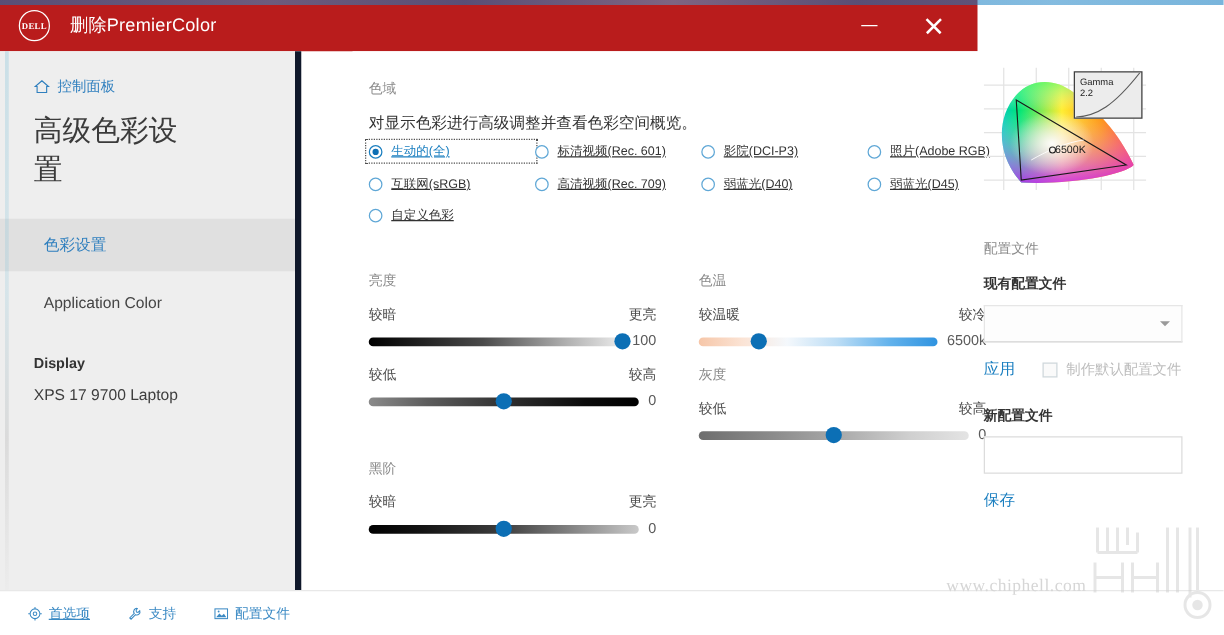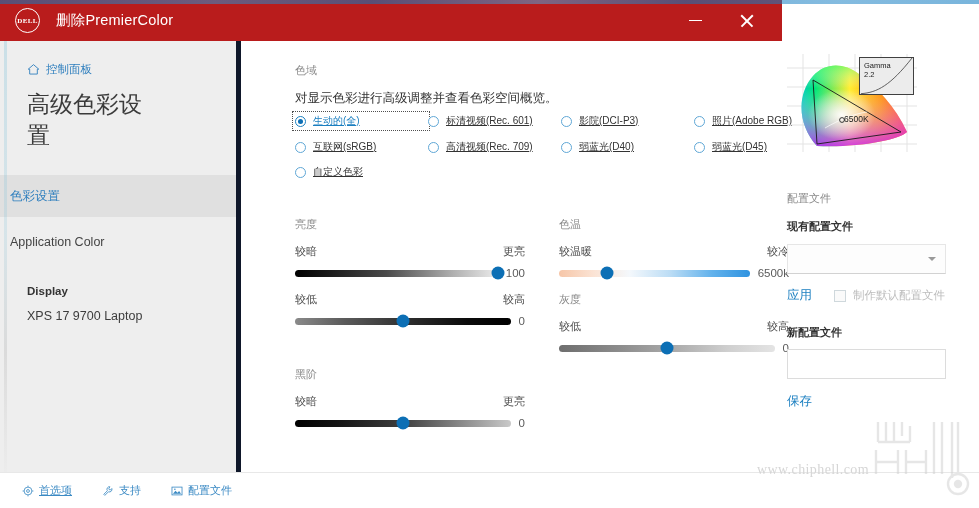--- a/index.html
+++ b/index.html
@@ -65,21 +65,21 @@
     display: flex; align-items: center; gap: 6px;
     margin: 21px 0 0 27px; color: #2f7fbe; font-size: 11.5px;
   }
   .home-icon { width: 13px; height: 13px; display: block; }
   .page-title {
     margin: 12px 0 0 27px; width: 130px;
     font-size: 23px; line-height: 31px; color: #3b3b3b; font-weight: normal;
   }
   .nav-item {
     height: 42px; display: flex; align-items: center;
-    padding-left: 10px; font-size: 12.5px; color: #444444;
+    padding-left: 35px; font-size: 12.5px; color: #444444;
   }
   .nav-item.selected { background: #e0e0e0; color: #2f7fbe; }
   .nav-item.plain { margin-top: 4px; }
   .section-head {
     margin: 22px 0 0 27px; font-size: 11.5px; color: #333333; font-weight: bold;
   }
   .device-name { margin: 12px 0 0 27px; font-size: 12.5px; color: #3d3d3d; }
 
   
   .left-artifact {

